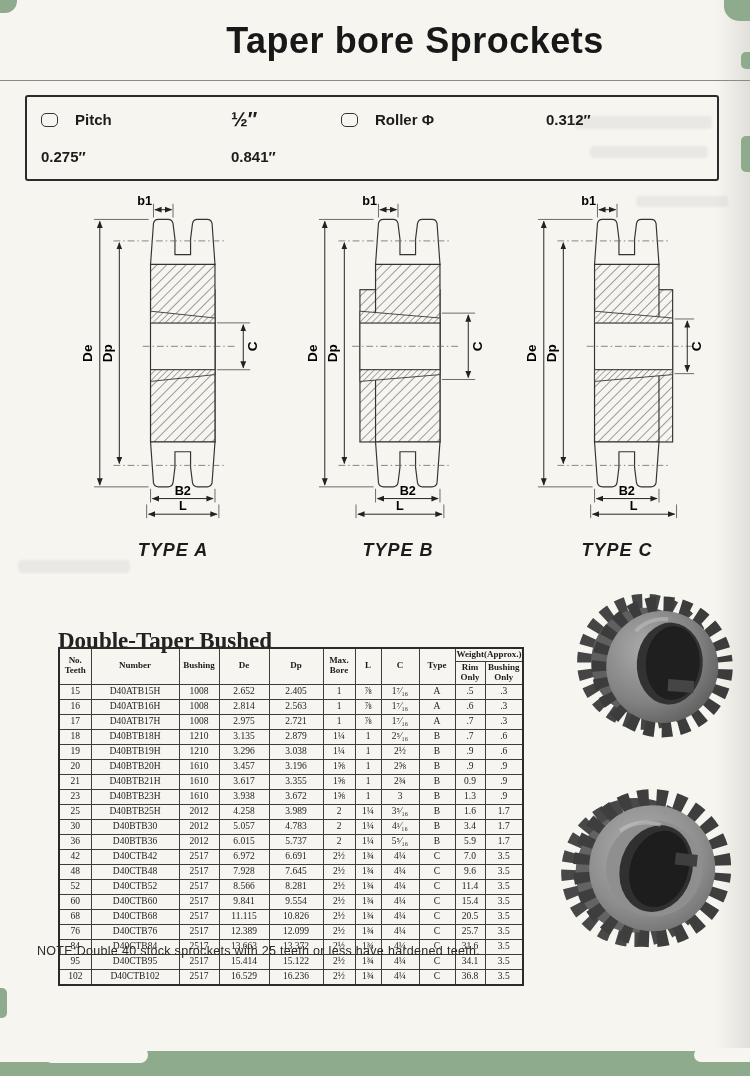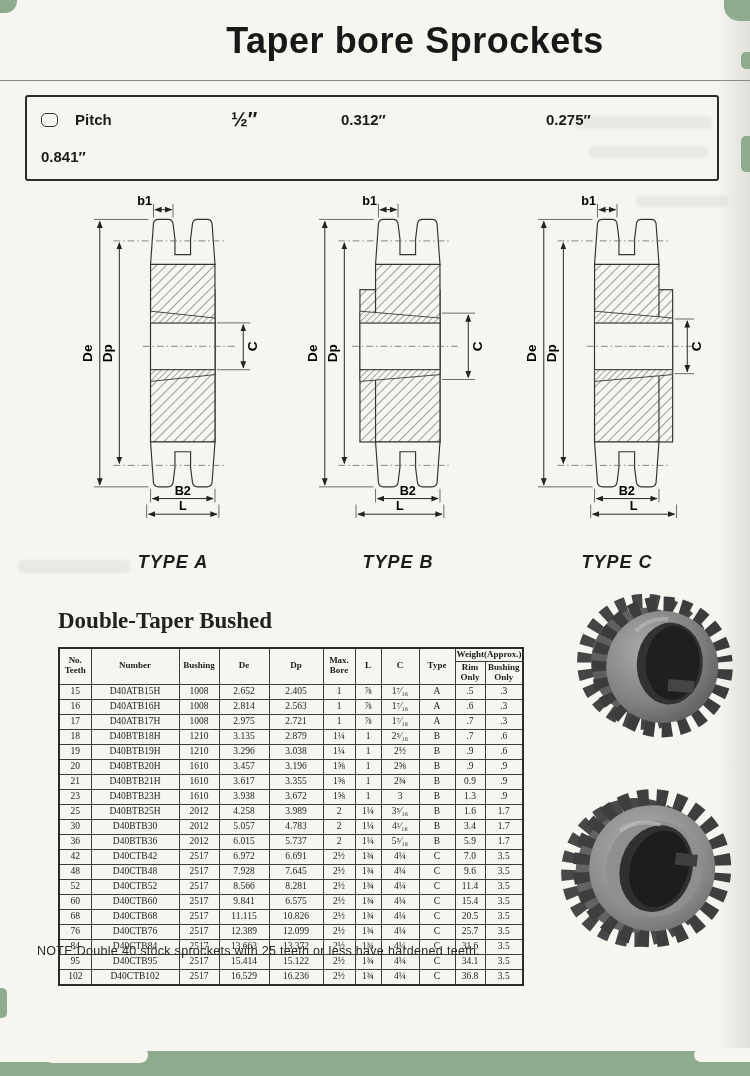--- a/index.html
+++ b/index.html
@@ -38,25 +38,25 @@
     grid-template-rows:1fr 1fr;align-items:center;padding:4px 0 4px 14px;box-sizing:border-box;}
   .spec-item{display:flex;align-items:center;gap:17px;}
   .spec-check{width:15px;height:12px;border:1.6px solid #333;border-radius:5px;flex:0 0 auto;}
   .spec-label{font-size:15px;font-weight:bold;}
   .spec-value{font-size:15px;font-weight:bold;}
   .spec-value.frac{font-size:20px;}
 
   
   .diagram{position:absolute;}
   .diagram svg{display:block;}
-  .type-caption{position:absolute;top:552px;width:190px;text-align:center;
+  .type-caption{position:absolute;top:540px;width:190px;text-align:center;
     font-size:18px;font-weight:bold;font-style:italic;letter-spacing:1px;}
 
   
-  .section-heading{position:absolute;left:58px;top:608px;
+  .section-heading{position:absolute;left:58px;top:628px;
     font-family:"Liberation Serif",serif;font-size:23px;font-weight:bold;color:#222;}
 
   
   .tbl-wrap{position:absolute;left:58px;top:647px;width:508px;}
   table{border-collapse:collapse;table-layout:fixed;width:464px;
     font-family:"Liberation Serif",serif;}
   th,td{border:1px solid #3c3c3c;text-align:center;padding:1px 1px;overflow:hidden;}
   th{font-size:9px;font-weight:bold;line-height:1.1;white-space:pre-line;}
   td{font-size:9.5px;height:12px;line-height:1.05;}
   table{border:2px solid #2b2b2b;}
@@ -119,20 +119,24 @@
 
 <div class="title">Taper bore Sprockets</div>
 <div class="title-rule"></div>
 
 <div class="spec-box">
   <div class="spec-item">
     <span class="spec-check"></span>
     <span class="spec-label">Pitch</span>
   </div>
   <div class="spec-value frac">½″</div>
+  <div class="spec-item">
+    <span class="spec-check"></span>
+    <span class="spec-label">Roller Φ</span>
+  </div>
   <div class="spec-value">0.312″</div>
   <div class="spec-value">0.275″</div>
   <div class="spec-value">0.841″</div>
 </div>
 
 <div class="diagram" id="diagA" style="left:78px;top:196px">
     <svg width="190" height="326" viewBox="0 0 190 334">
       <path d="M 72,70 H 138 V 96 H 138 V 252 H 138 V 252 H 72 V 252 H 72 V 96 H 72 V 96 Z" fill="none"></path>
       <rect x="72" y="96" width="66" height="156" fill="url(#hatch)" stroke="#333" stroke-width="1.2"></rect>
       <rect x="72" y="70" width="66" height="182" fill="url(#hatch)" stroke="#333" stroke-width="1.2"></rect>
@@ -466,21 +470,21 @@
           <td>4¼</td>
           <td>C</td>
           <td>11.4</td>
           <td>3.5</td>
         </tr>
         <tr>
           <td>60</td>
           <td>D40CTB60</td>
           <td>2517</td>
           <td>9.841</td>
-          <td>6.575</td>
+          <td>9.554</td>
           <td>2½</td>
           <td>1¾</td>
           <td>4¼</td>
           <td>C</td>
           <td>15.4</td>
           <td>3.5</td>
         </tr>
         <tr>
           <td>68</td>
           <td>D40CTB68</td>

